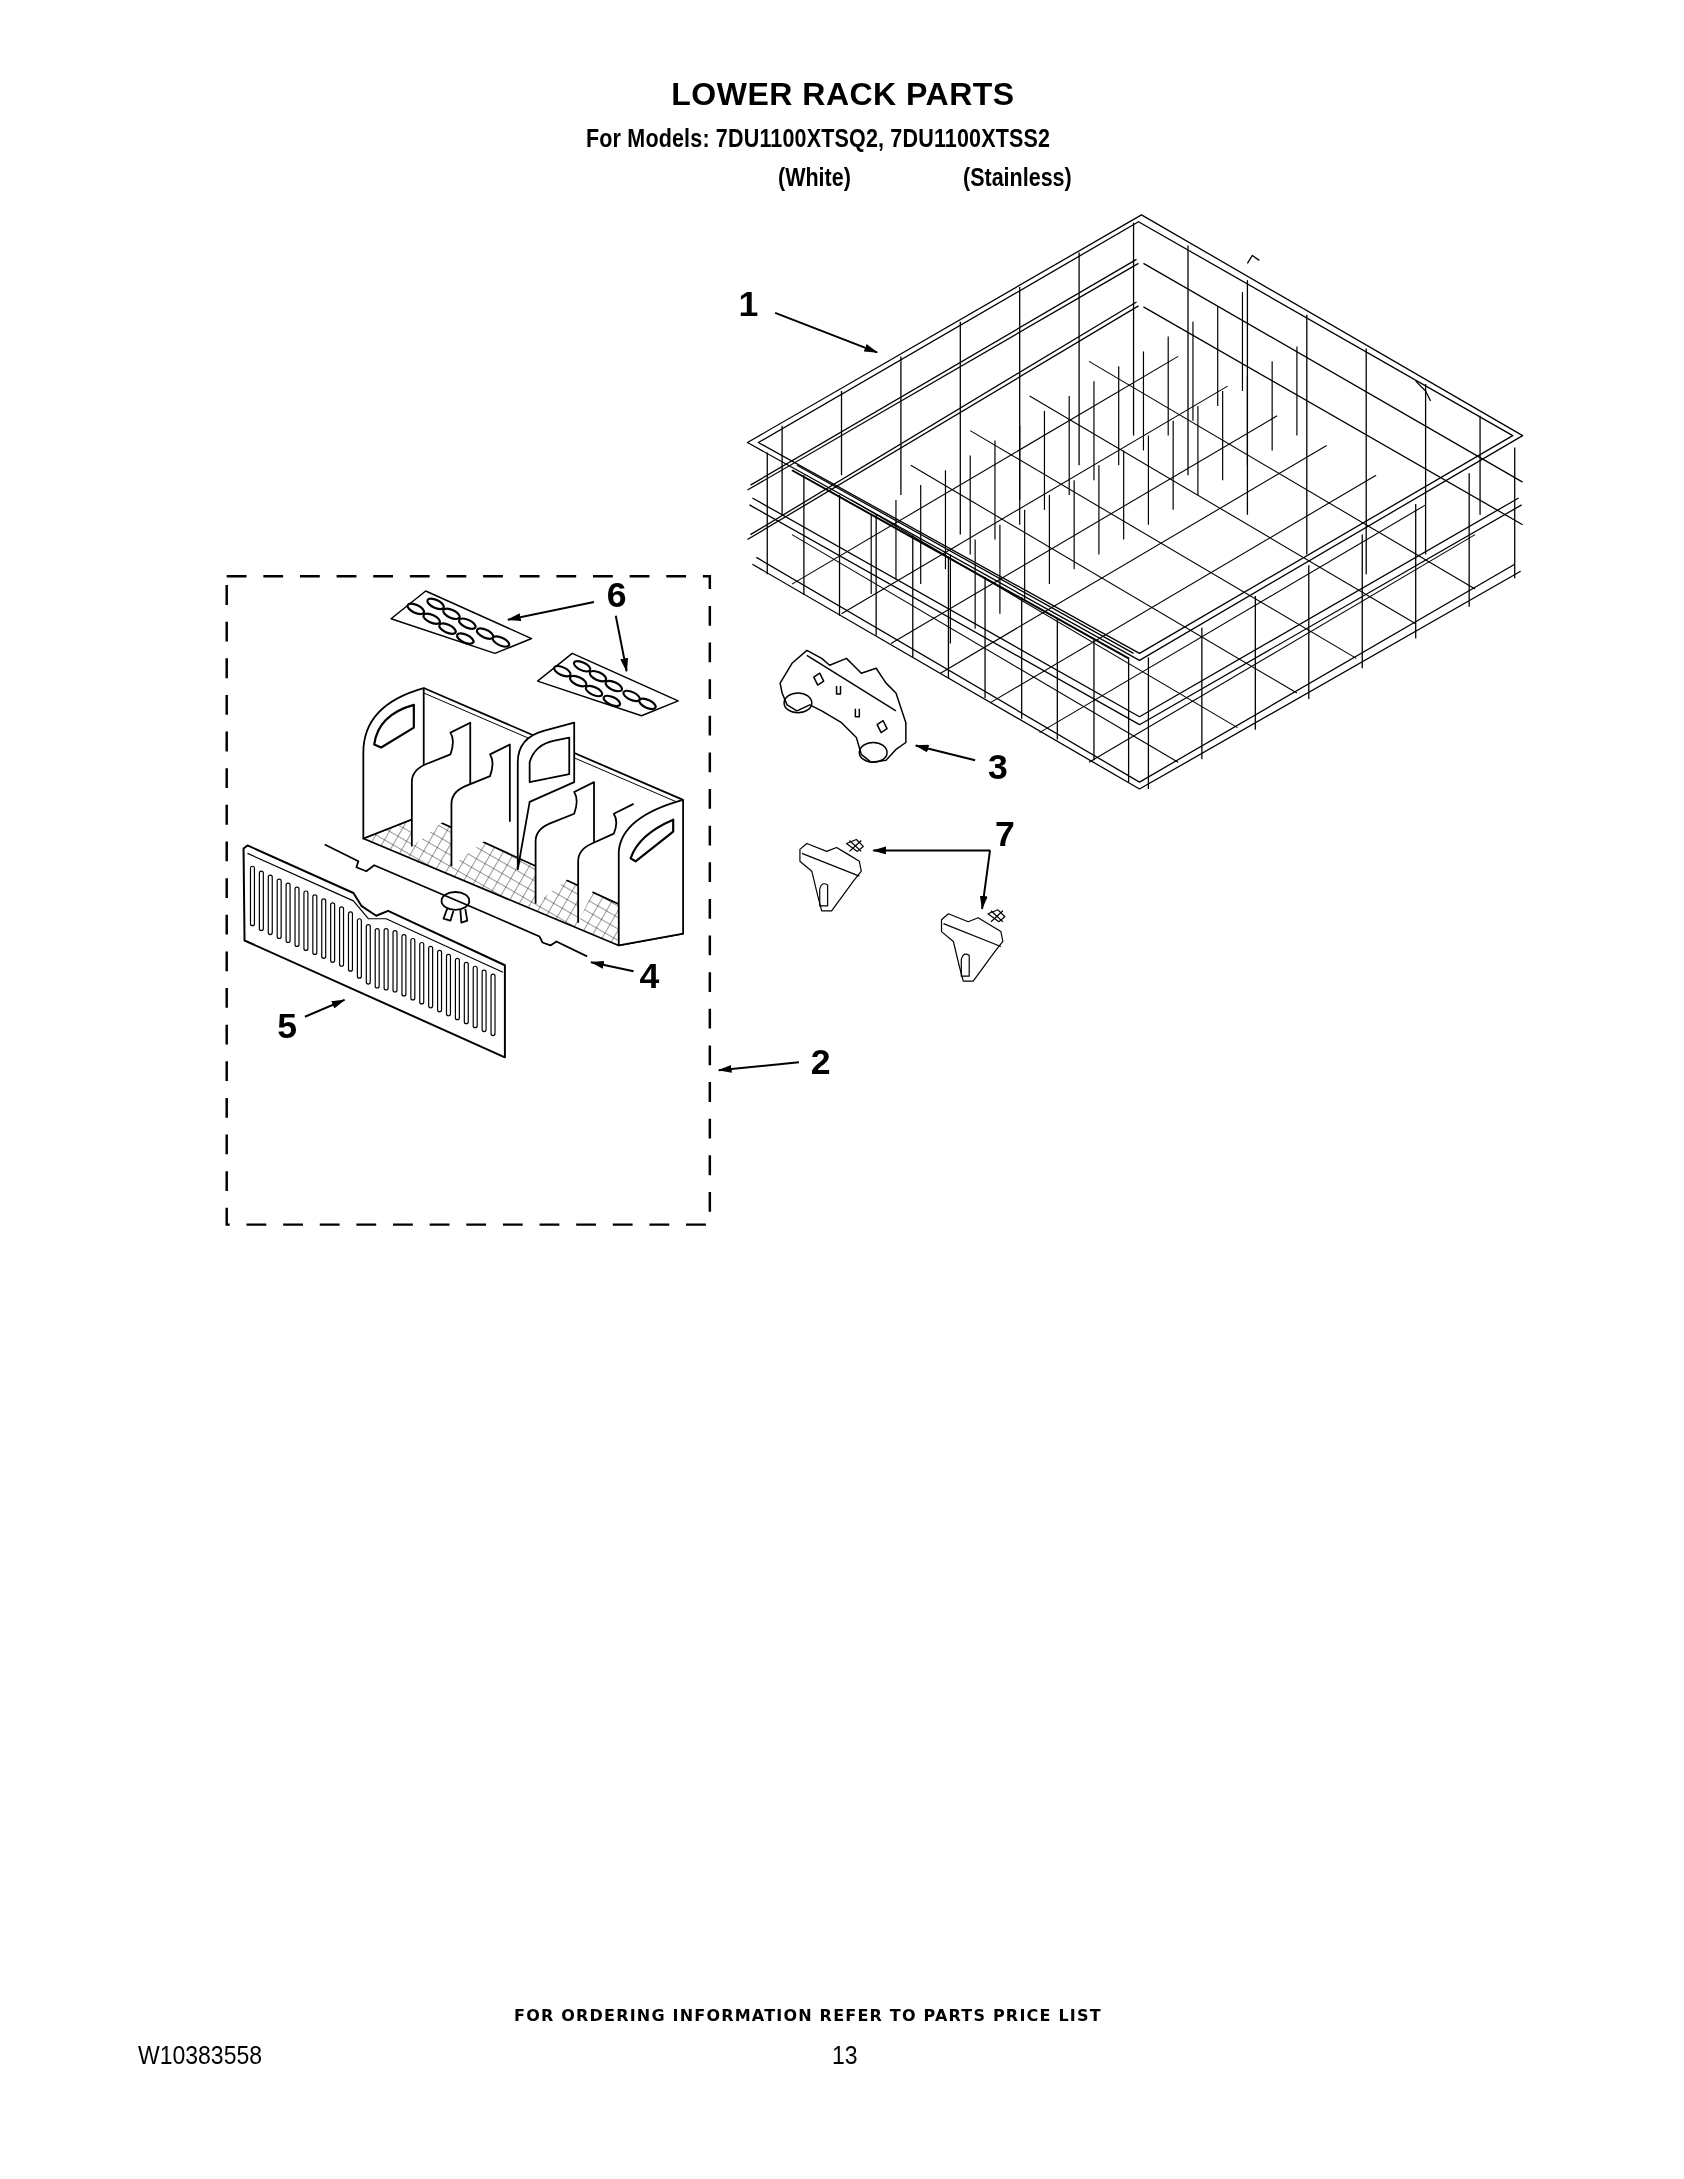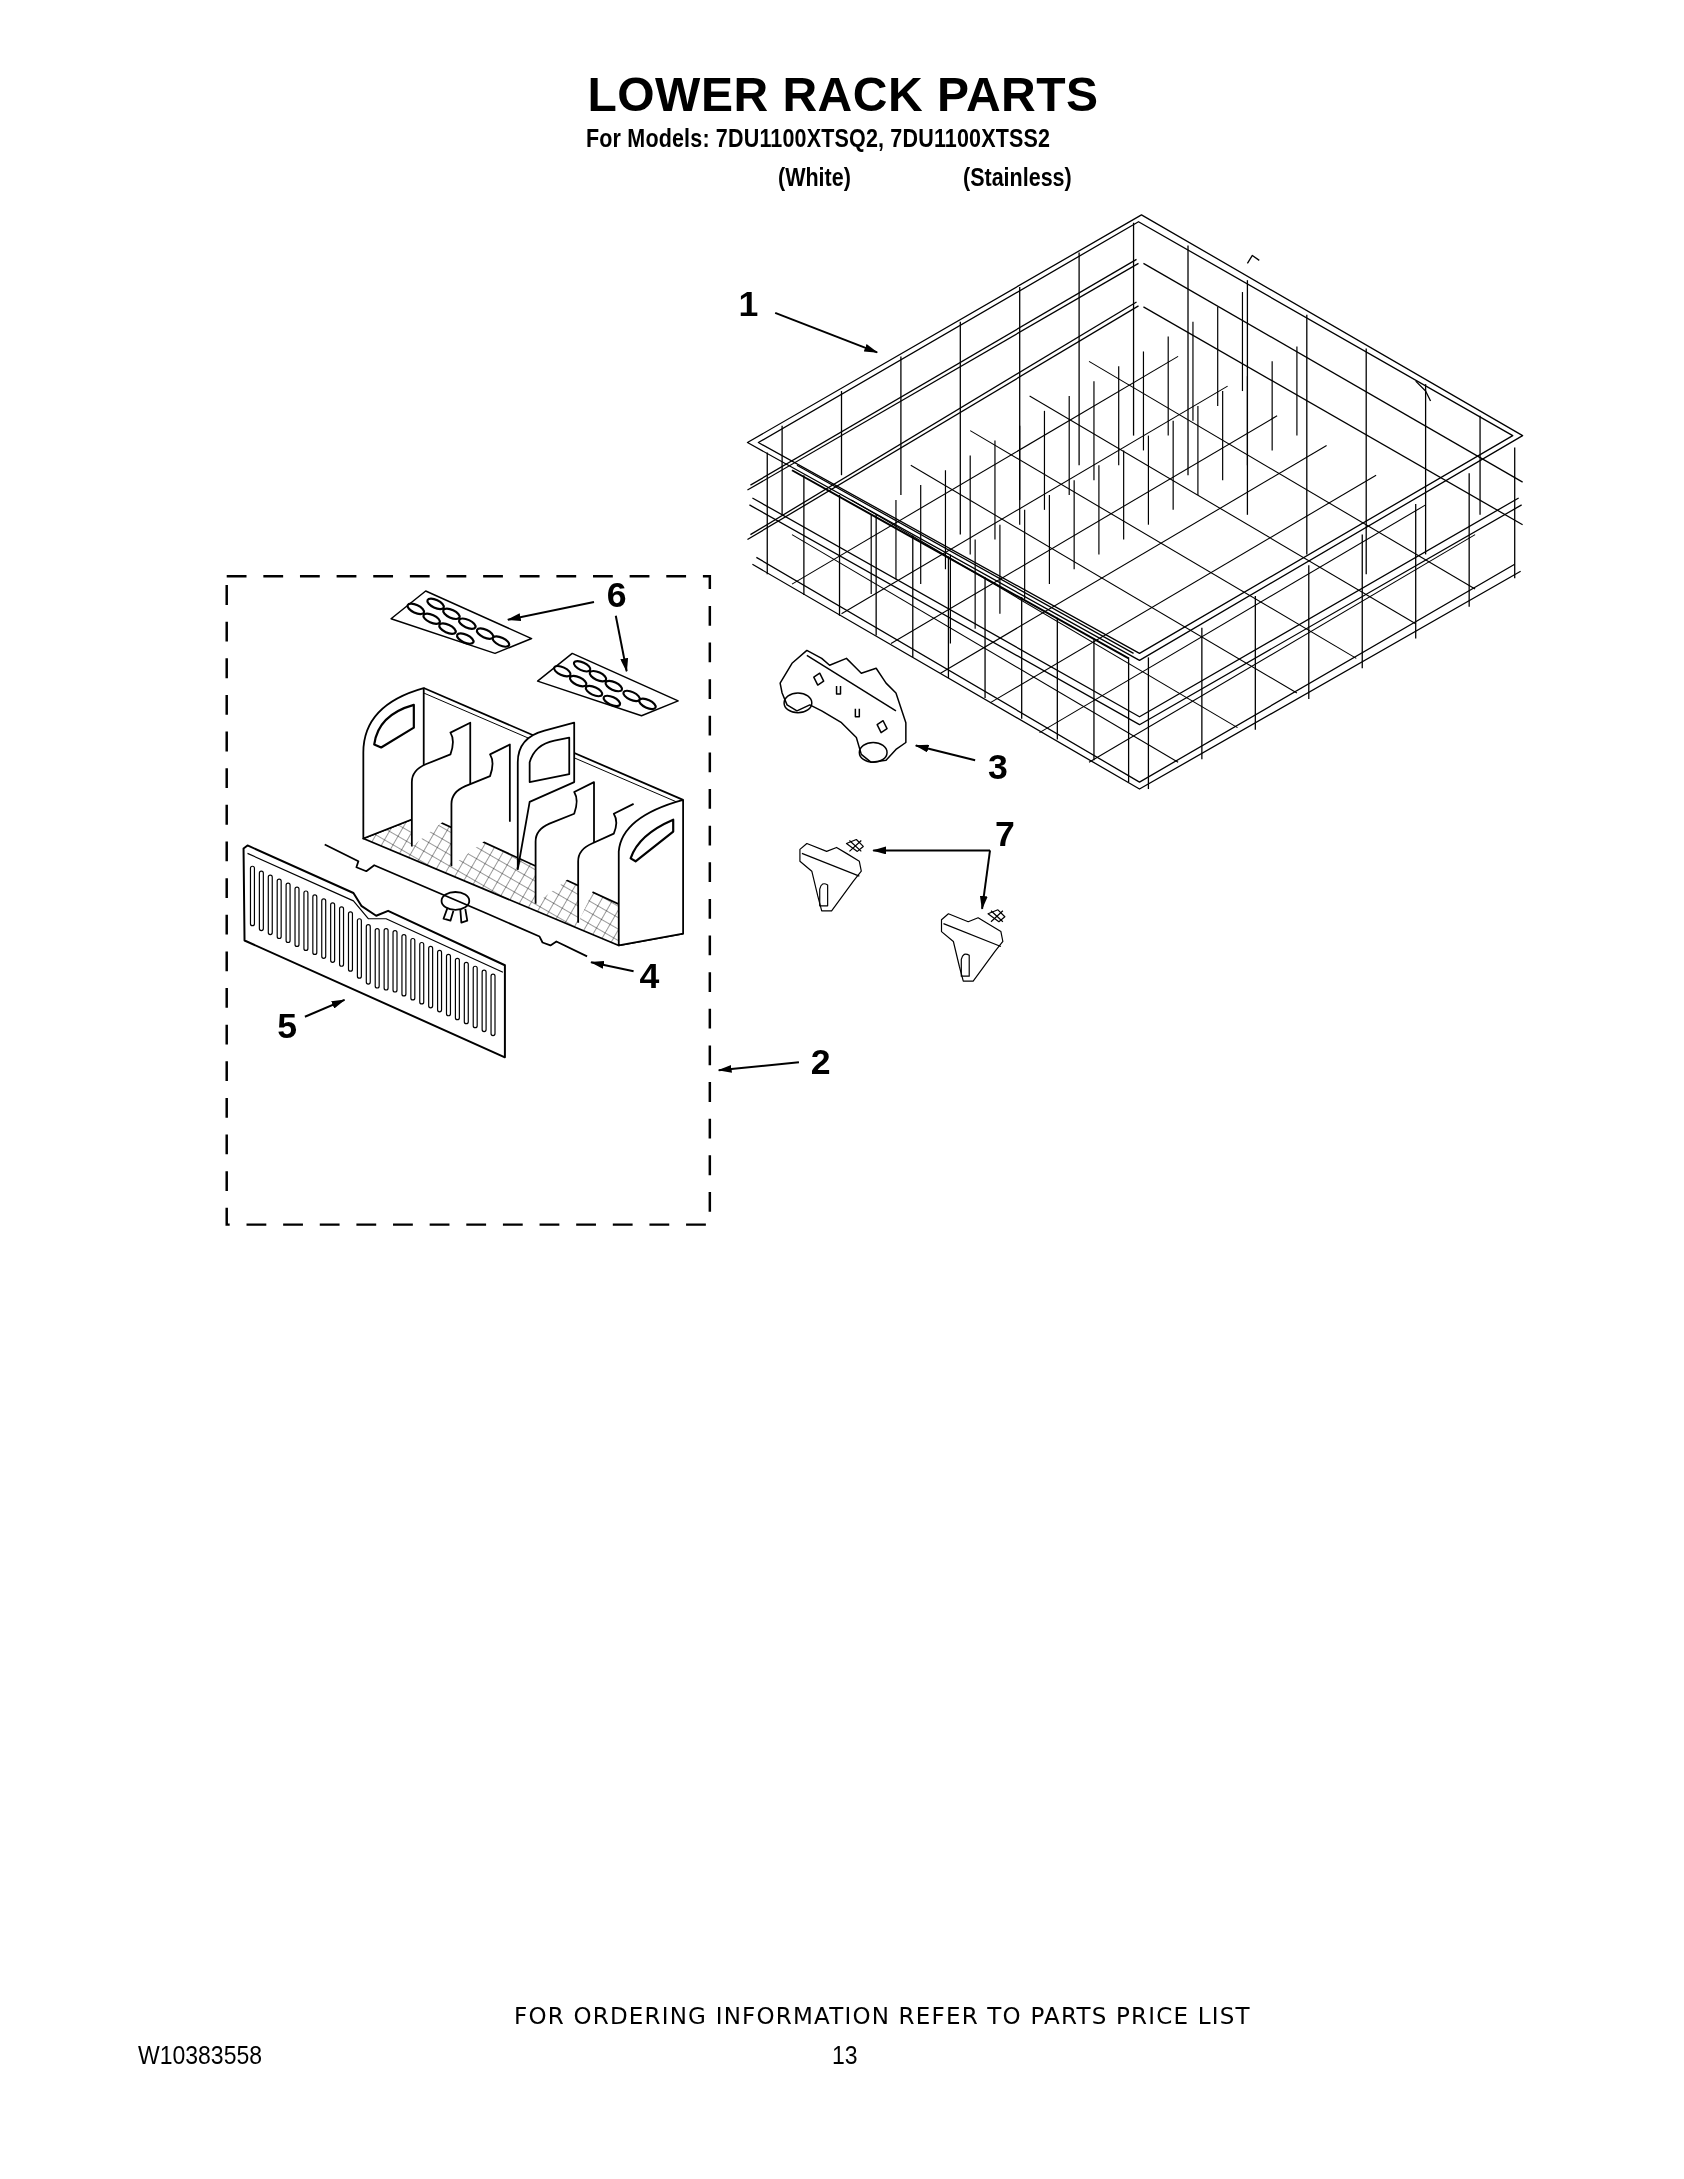--- a/index.html
+++ b/index.html
@@ -1,26 +1,26 @@
 <!DOCTYPE html>
 <html><head>
 <meta charset="utf-8">
 <style>
   html, body { margin:0; padding:0; background:#ffffff; }
   body { width:1684px; height:2179px; position:relative; overflow:hidden; font-family:"Liberation Sans", sans-serif; color:#000; }
   .abs { position:absolute; white-space:nowrap; }
-  .title { left:0; width:1684px; top:69px; text-align:center; font-family:"Liberation Sans", sans-serif; font-weight:bold; font-size:48px; letter-spacing:0.5px; line-height:51px; }
+  .title { left:0; width:1684px; top:69px; text-align:center; font-family:"Liberation Sans", sans-serif; font-weight:bold; font-size:32px; letter-spacing:0.5px; line-height:51px; }
   .title span { display:inline-block; transform:translateX(1px); }
   .models { left:586px; top:123px; font-family:"Liberation Sans", sans-serif; font-weight:bold; font-size:25px; line-height:30px; transform:scaleX(0.86); transform-origin:left top; letter-spacing:0.2px; }
   .variant { top:162px; font-family:"Liberation Sans", sans-serif; font-weight:bold; font-size:25px; line-height:30px; transform:scaleX(0.86); transform-origin:left top; }
   .variant-white { left:778px; }
   .variant-stainless { left:963px; }
   .diagram { position:absolute; left:0; top:0; width:1684px; height:2179px; }
   .callout { font-family:"Liberation Sans", sans-serif; font-weight:bold; font-size:36px; fill:#000; }
-  .footer-note { left:514px; top:2006px; font-family:"DejaVu Sans", sans-serif; font-weight:normal; font-size:23px; letter-spacing:1.2px; line-height:20px; }
+  .footer-note { left:514px; top:2006px; font-family:"DejaVu Sans", sans-serif; font-weight:bold; font-size:16px; letter-spacing:1.2px; line-height:20px; }
   .doc-number { left:138px; top:2041px; font-family:"Liberation Sans", sans-serif; font-size:25px; line-height:28px; transform:scaleX(0.92); transform-origin:left top; }
   .page-number { left:832px; top:2041px; font-family:"Liberation Sans", sans-serif; font-size:25px; line-height:28px; transform:scaleX(0.92); transform-origin:left top; }
 </style>
 </head>
 <body>
 
 <div class="abs title"><span>LOWER RACK PARTS</span></div>
 <div class="abs models">For Models: 7DU1100XTSQ2, 7DU1100XTSS2</div>
 <div class="abs variant variant-white">(White)</div>
 <div class="abs variant variant-stainless">(Stainless)</div>

